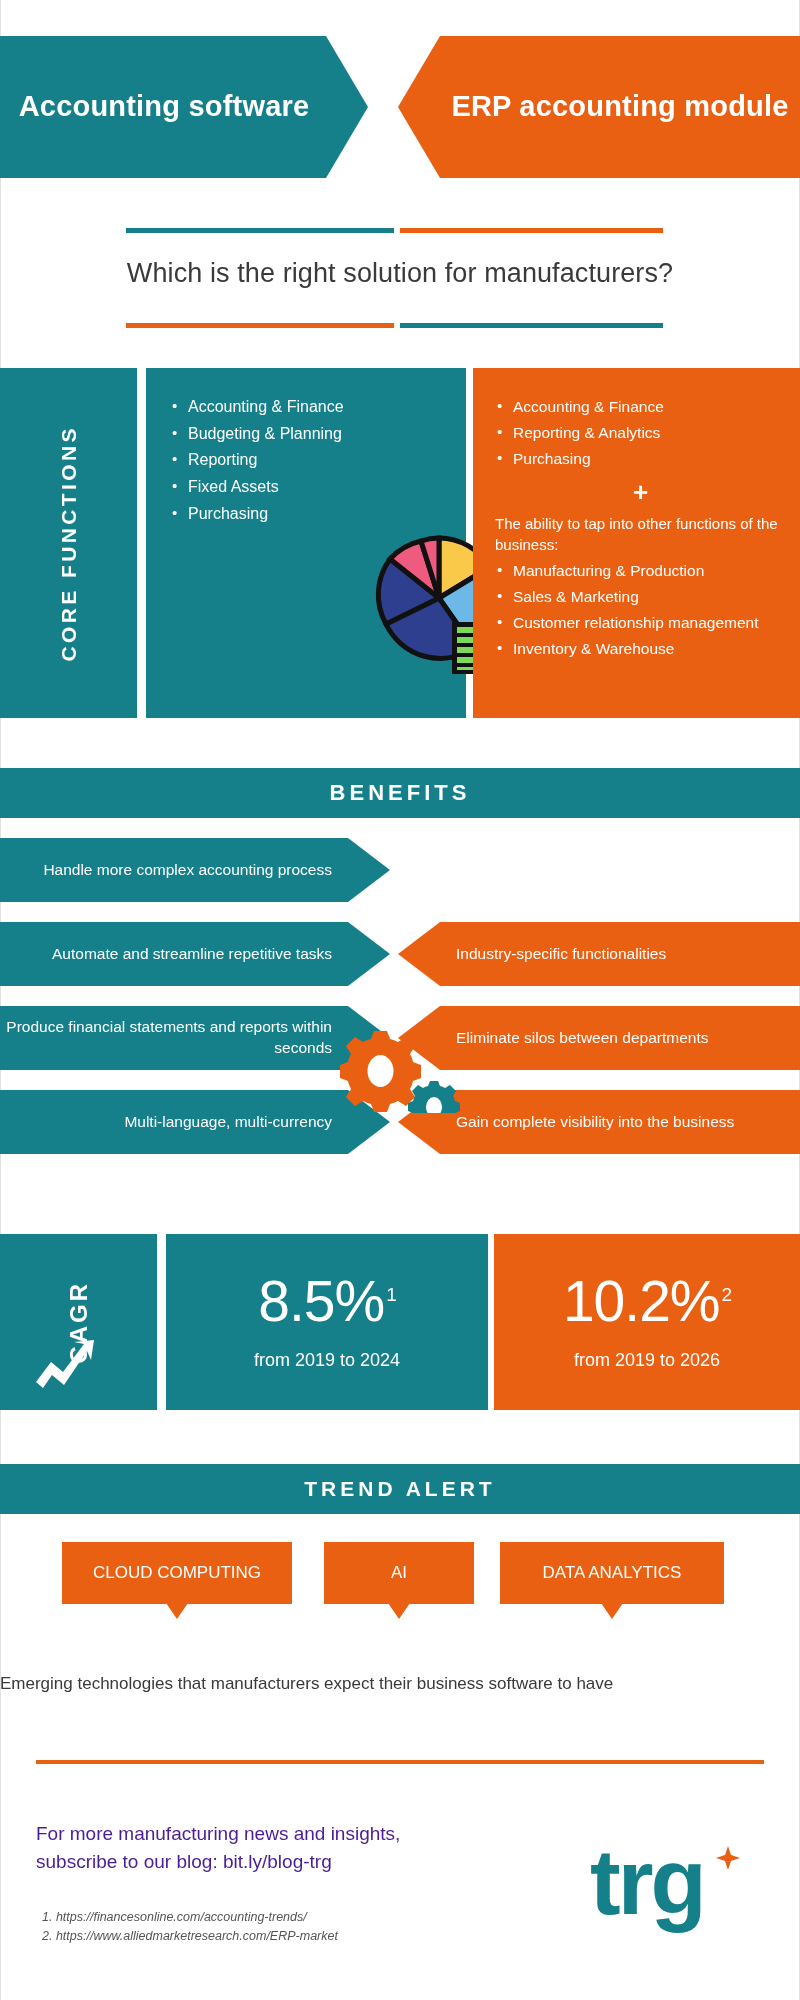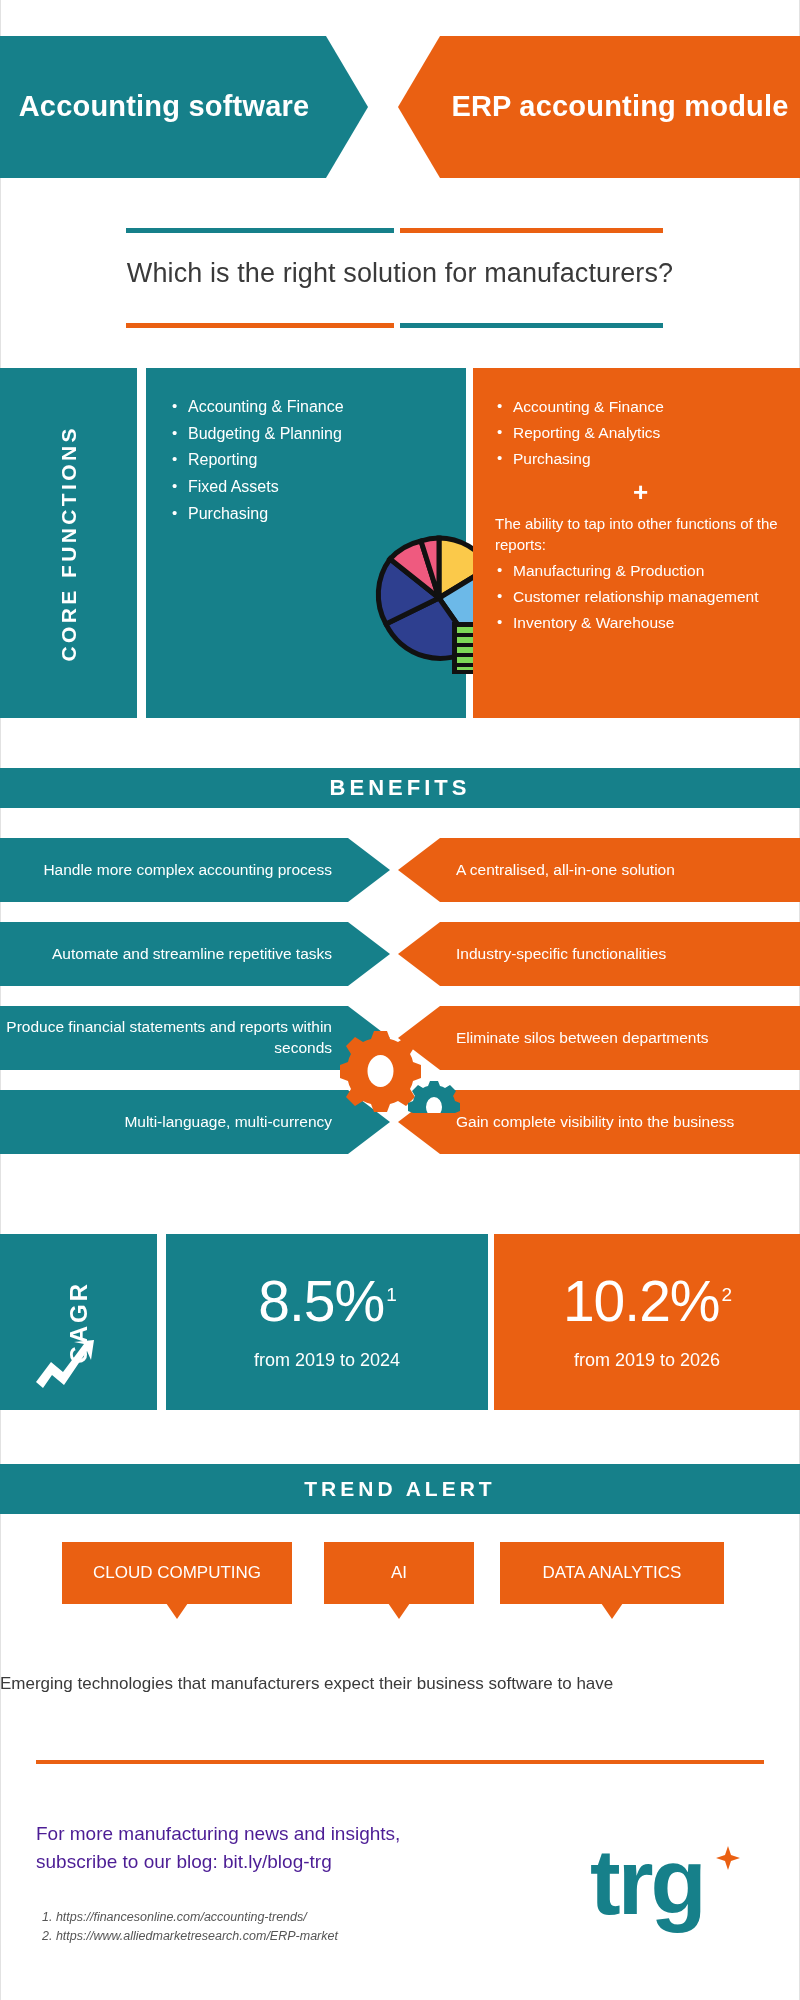--- a/index.html
+++ b/index.html
@@ -128,21 +128,21 @@
   
   .band {
     position: absolute; left: 0; width: 800px;
     background: #16808a;
     color: #ffffff;
     text-align: center;
     font-weight: bold;
     letter-spacing: 4px;
     display: flex; align-items: center; justify-content: center;
   }
-  .benefits-band { top: 768px; height: 40px; font-size: 22px; }
+  .benefits-band { top: 768px; height: 50px; font-size: 22px; }
   .trend-band    { top: 1464px; height: 50px; font-size: 21px; }
 
   
   .benefits { position: absolute; top: 838px; left: 0; width: 800px; height: 340px; }
   .b-row { position: absolute; left: 0; width: 652px; height: 64px; }
   .b-row.r1 { top: 0; }
   .b-row.r2 { top: 84px; }
   .b-row.r3 { top: 168px; }
   .b-row.r4 { top: 252px; }
 
@@ -334,40 +334,38 @@
       </svg>
     </div>
 
     <div class="core-orange">
       <ul>
         <li>Accounting &amp; Finance</li>
         <li>Reporting &amp; Analytics</li>
         <li>Purchasing</li>
       </ul>
       <div class="plus-sign">+</div>
-      <div class="tap-text">The ability to tap into other functions of the reports:</div>
+      <div class="tap-text">The ability to tap into other functions of the business:</div>
       <ul>
         <li>Manufacturing &amp; Production</li>
+        <li>Sales &amp; Marketing</li>
         <li>Customer relationship management</li>
         <li>Inventory &amp; Warehouse</li>
       </ul>
     </div>
   </div>
 
   <div class="band benefits-band">
     <span>BENEFITS</span>
   </div>
 
   <div class="benefits">
     <div class="b-row r1">
       <div class="arrow arrow-left">
         <span>Handle more complex accounting process</span>
-      </div>
-      <div class="arrow arrow-right">
-        <span>A centralised, all-in-one solution</span>
       </div>
     </div>
     <div class="b-row r2">
       <div class="arrow arrow-left">
         <span>Automate and streamline repetitive tasks</span>
       </div>
       <div class="arrow arrow-right">
         <span>Industry-specific functionalities</span>
       </div>
     </div>

